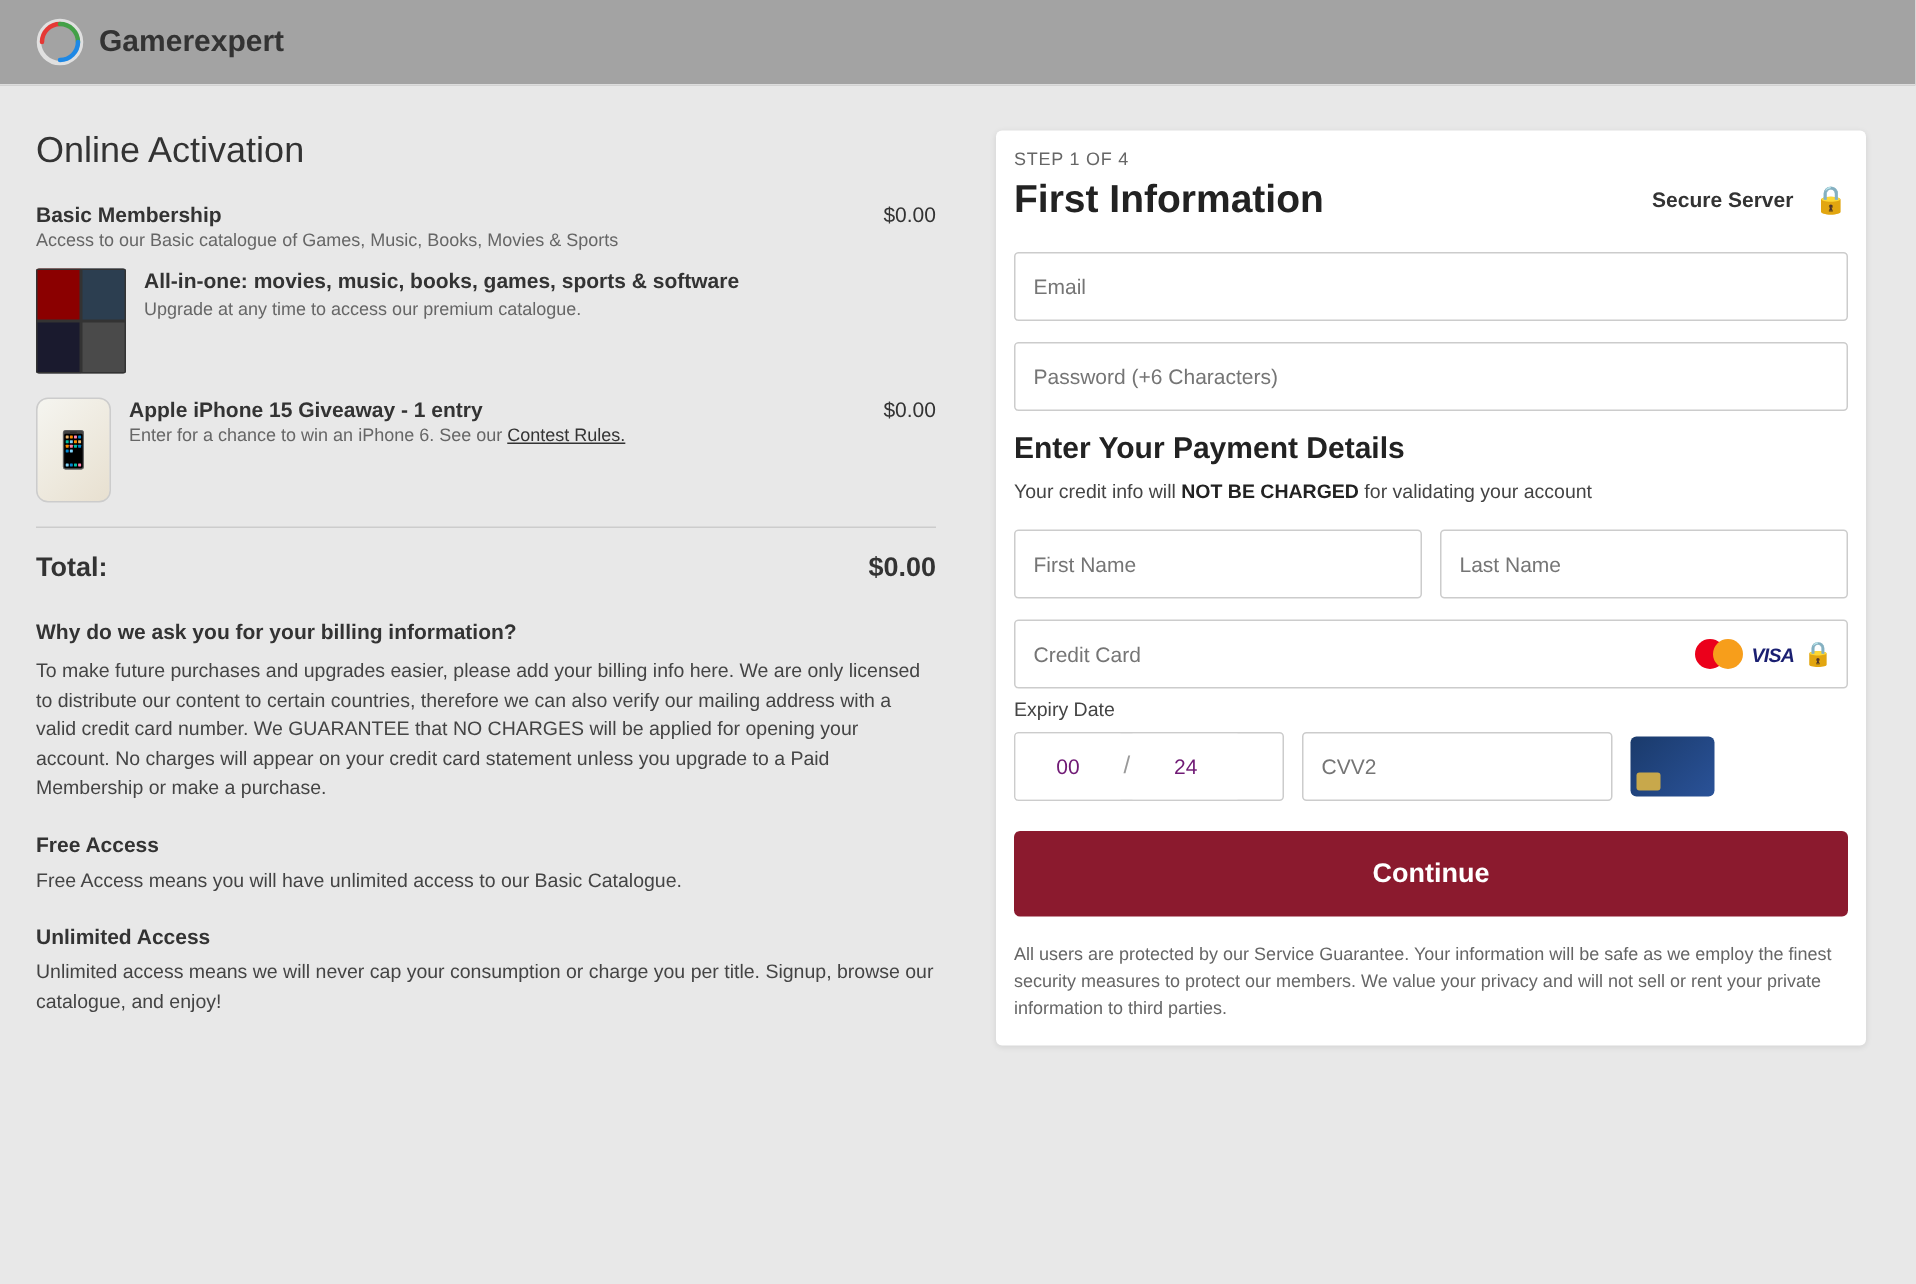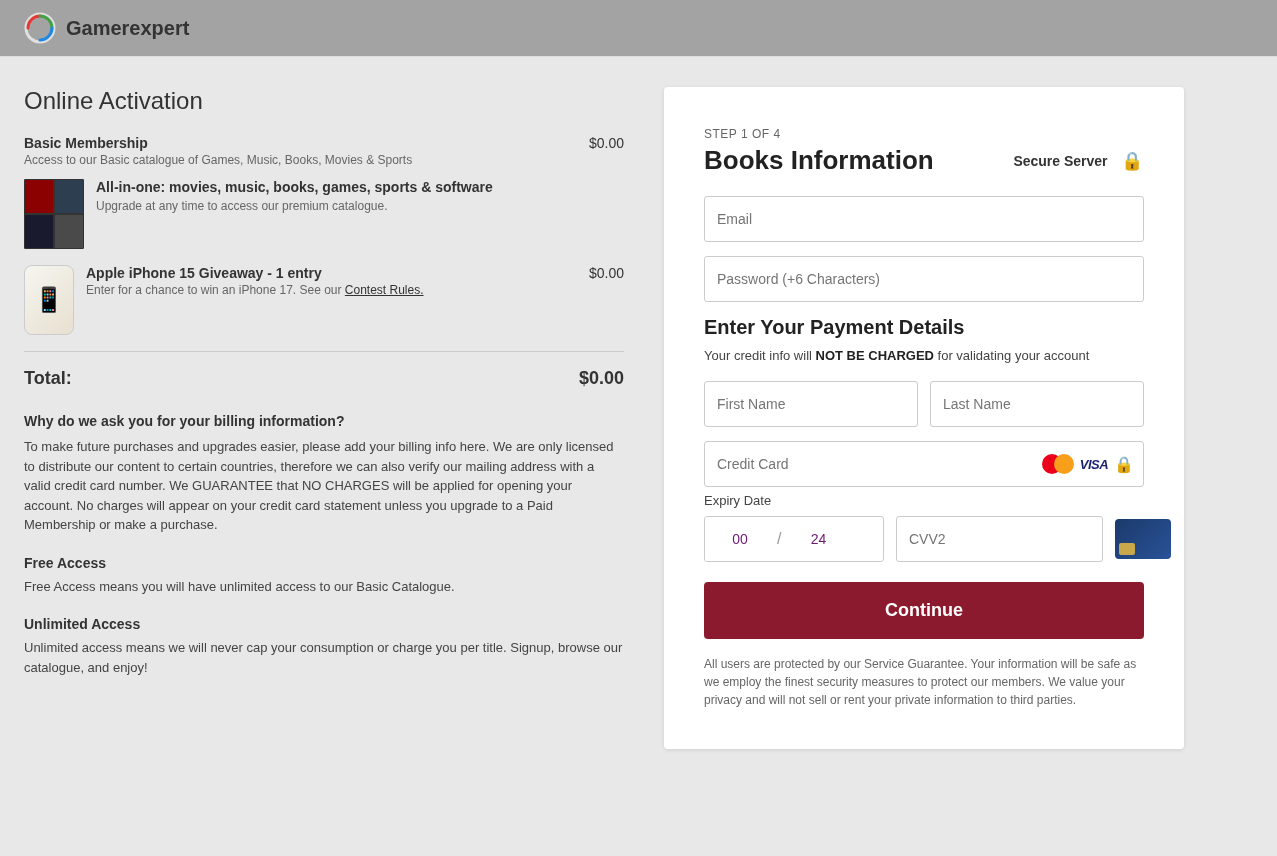--- a/index.html
+++ b/index.html
@@ -33,24 +33,24 @@
       padding: 30px 24px;
       max-width: 1277px;
       margin: 0 auto;
     }
     .left-panel {
       flex: 1;
       padding-right: 40px;
       max-width: 640px;
     }
     .right-panel {
-      width: 520px;
+      width: 580px;
       background: #fff;
       border-radius: 4px;
-      padding: 40px;
+      padding: 12px;
       box-shadow: 0 1px 4px rgba(0,0,0,0.1);
     }
     .page-title {
       font-size: 24px;
       font-weight: normal;
       margin-bottom: 20px;
       color: #333;
     }
     .order-item {
       margin-bottom: 12px;
@@ -420,21 +420,21 @@
     <div class="iphone-item">
       <div class="iphone-thumb">
         <span class="iphone-icon">📱</span>
       </div>
       <div class="iphone-info">
         <div style="display:flex;justify-content:space-between;">
           <div class="order-item-name">Apple iPhone 15 Giveaway - 1 entry</div>
           <div class="order-item-price">$0.00</div>
         </div>
         <div class="order-item-desc">
-          <span>Enter for a chance to win an iPhone 17. See our</span>
+          <span>Enter for a chance to win an iPhone 6. See our</span>
           <a class="contest-link" href="#">Contest Rules.</a>
         </div>
       </div>
     </div>
 
     <hr class="divider">
 
     <div class="total-row">
       <span>Total:</span>
       <span>$0.00</span>
@@ -454,21 +454,21 @@
       <div class="unlimited-title">Unlimited Access</div>
       <div class="unlimited-text">Unlimited access means we will never cap your consumption or charge you per title. Signup, browse our catalogue, and enjoy!</div>
     </div>
   </div>
 
   <div class="right-panel">
 
     <div class="step-label">STEP 1 OF 4</div>
 
     <div class="panel-header">
-      <div class="panel-title">Books Information</div>
+      <div class="panel-title">First Information</div>
       <div class="secure-server">
         <span>Secure Server</span>
         <span class="lock-icon">🔒</span>
       </div>
     </div>
 
     
     <div class="form-group">
       <input class="form-input" type="email" placeholder="Email" style="">
     </div>

